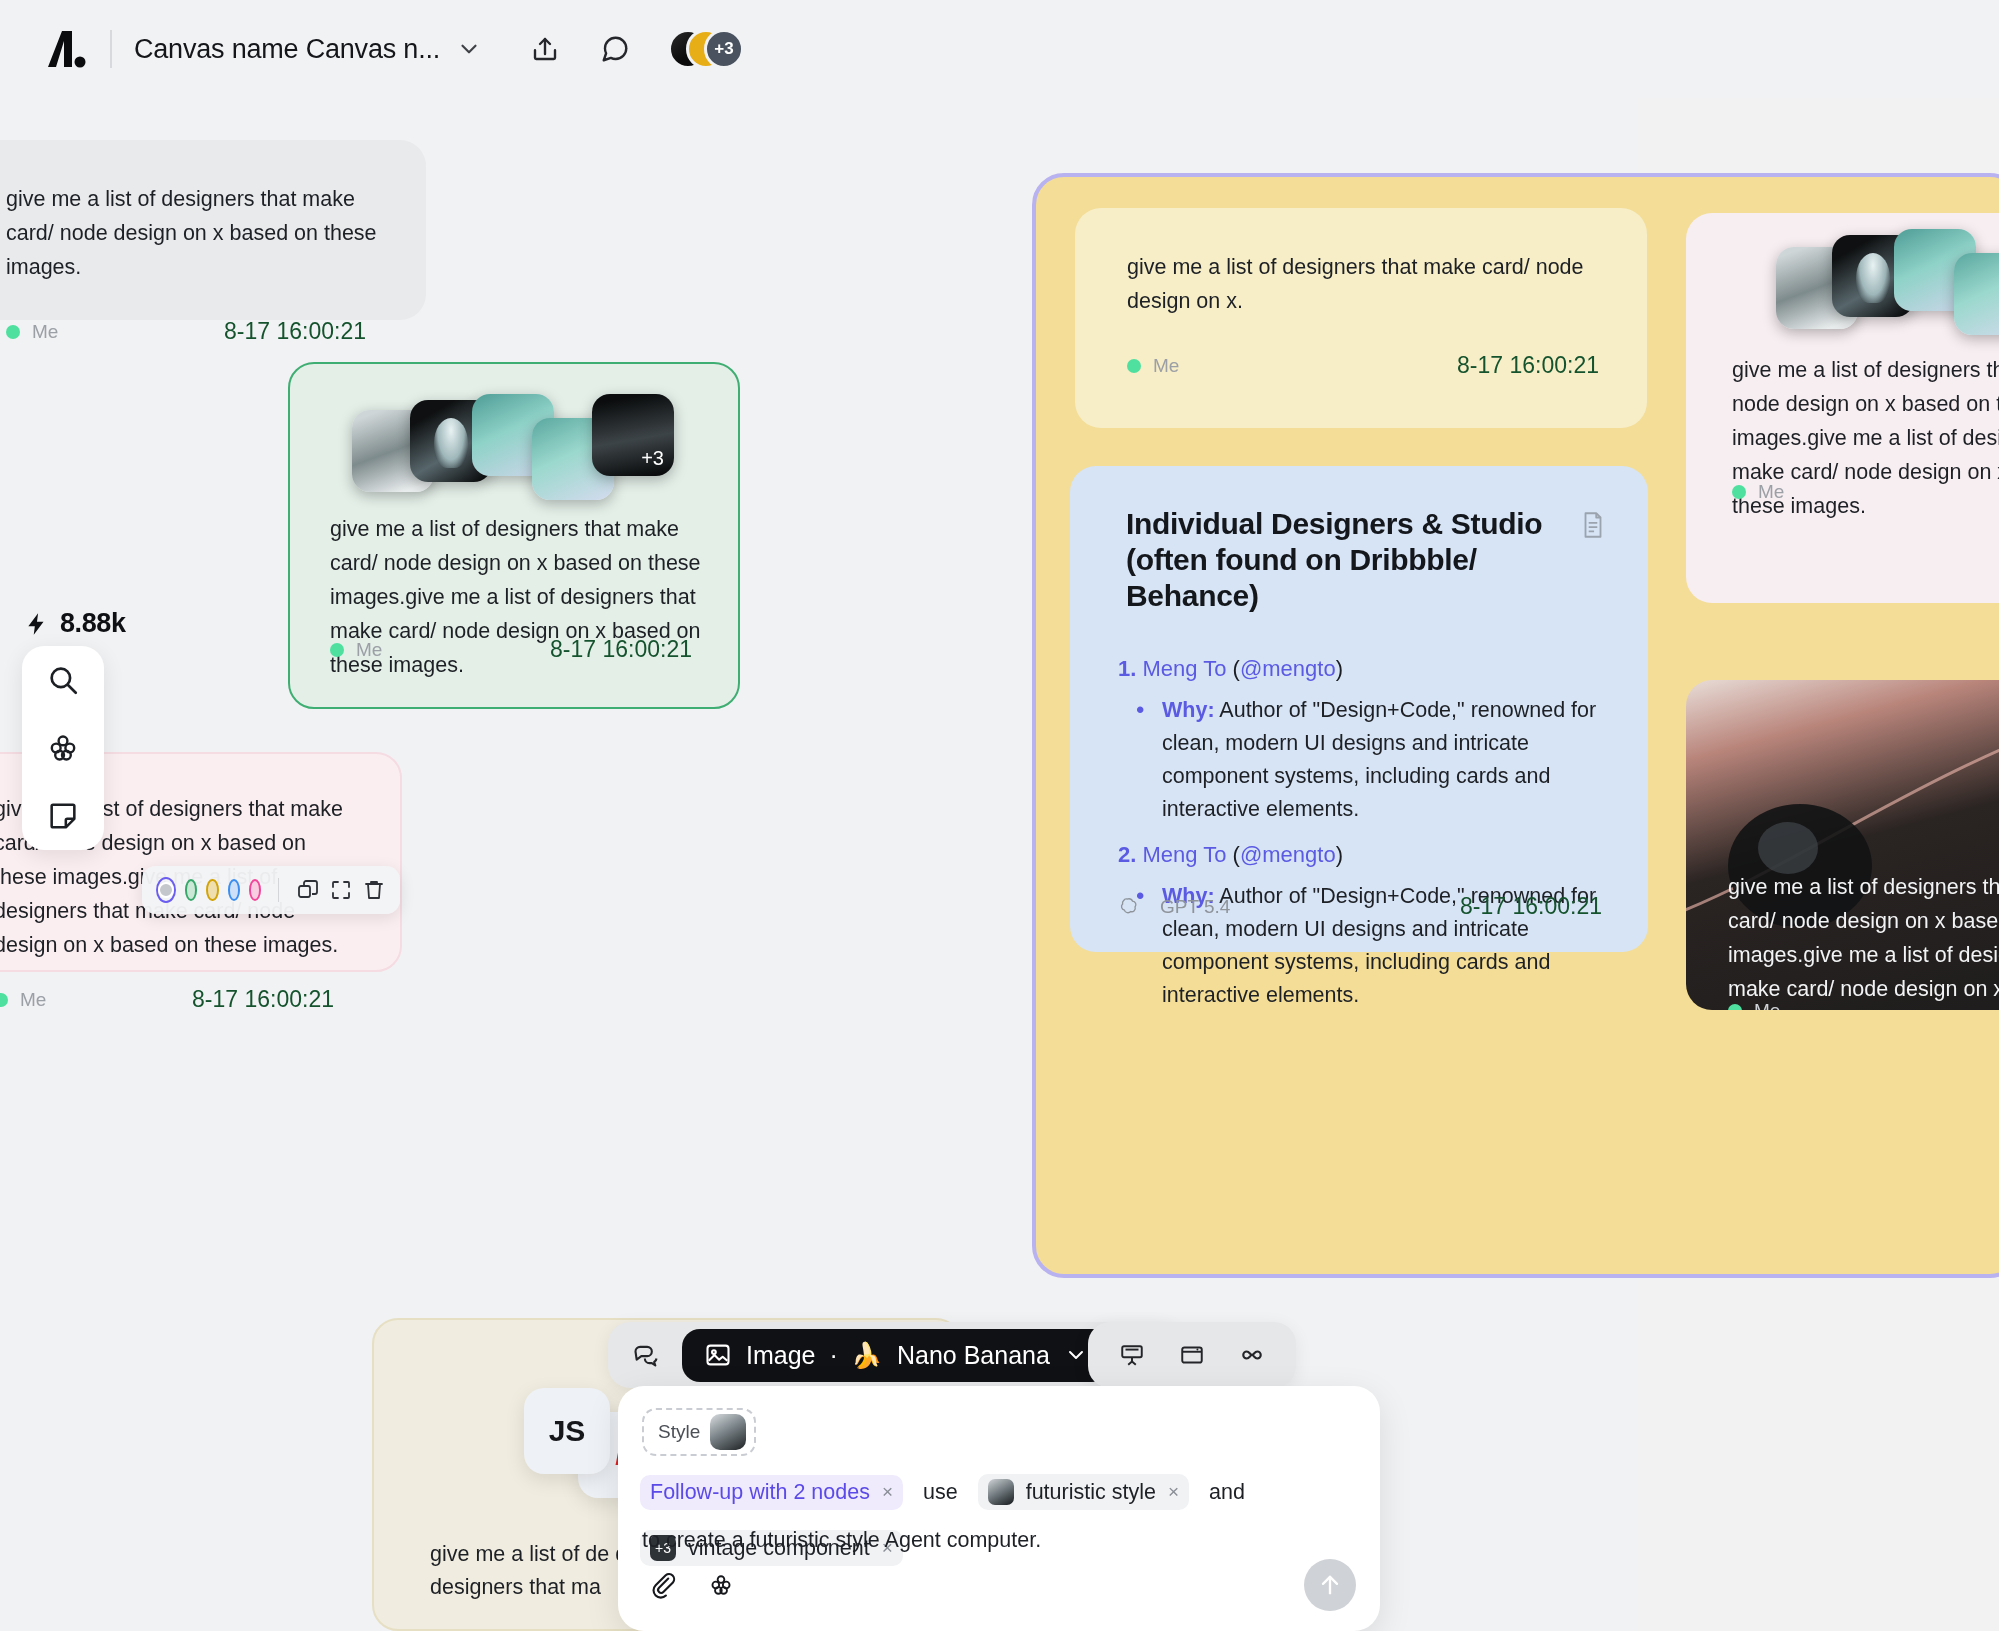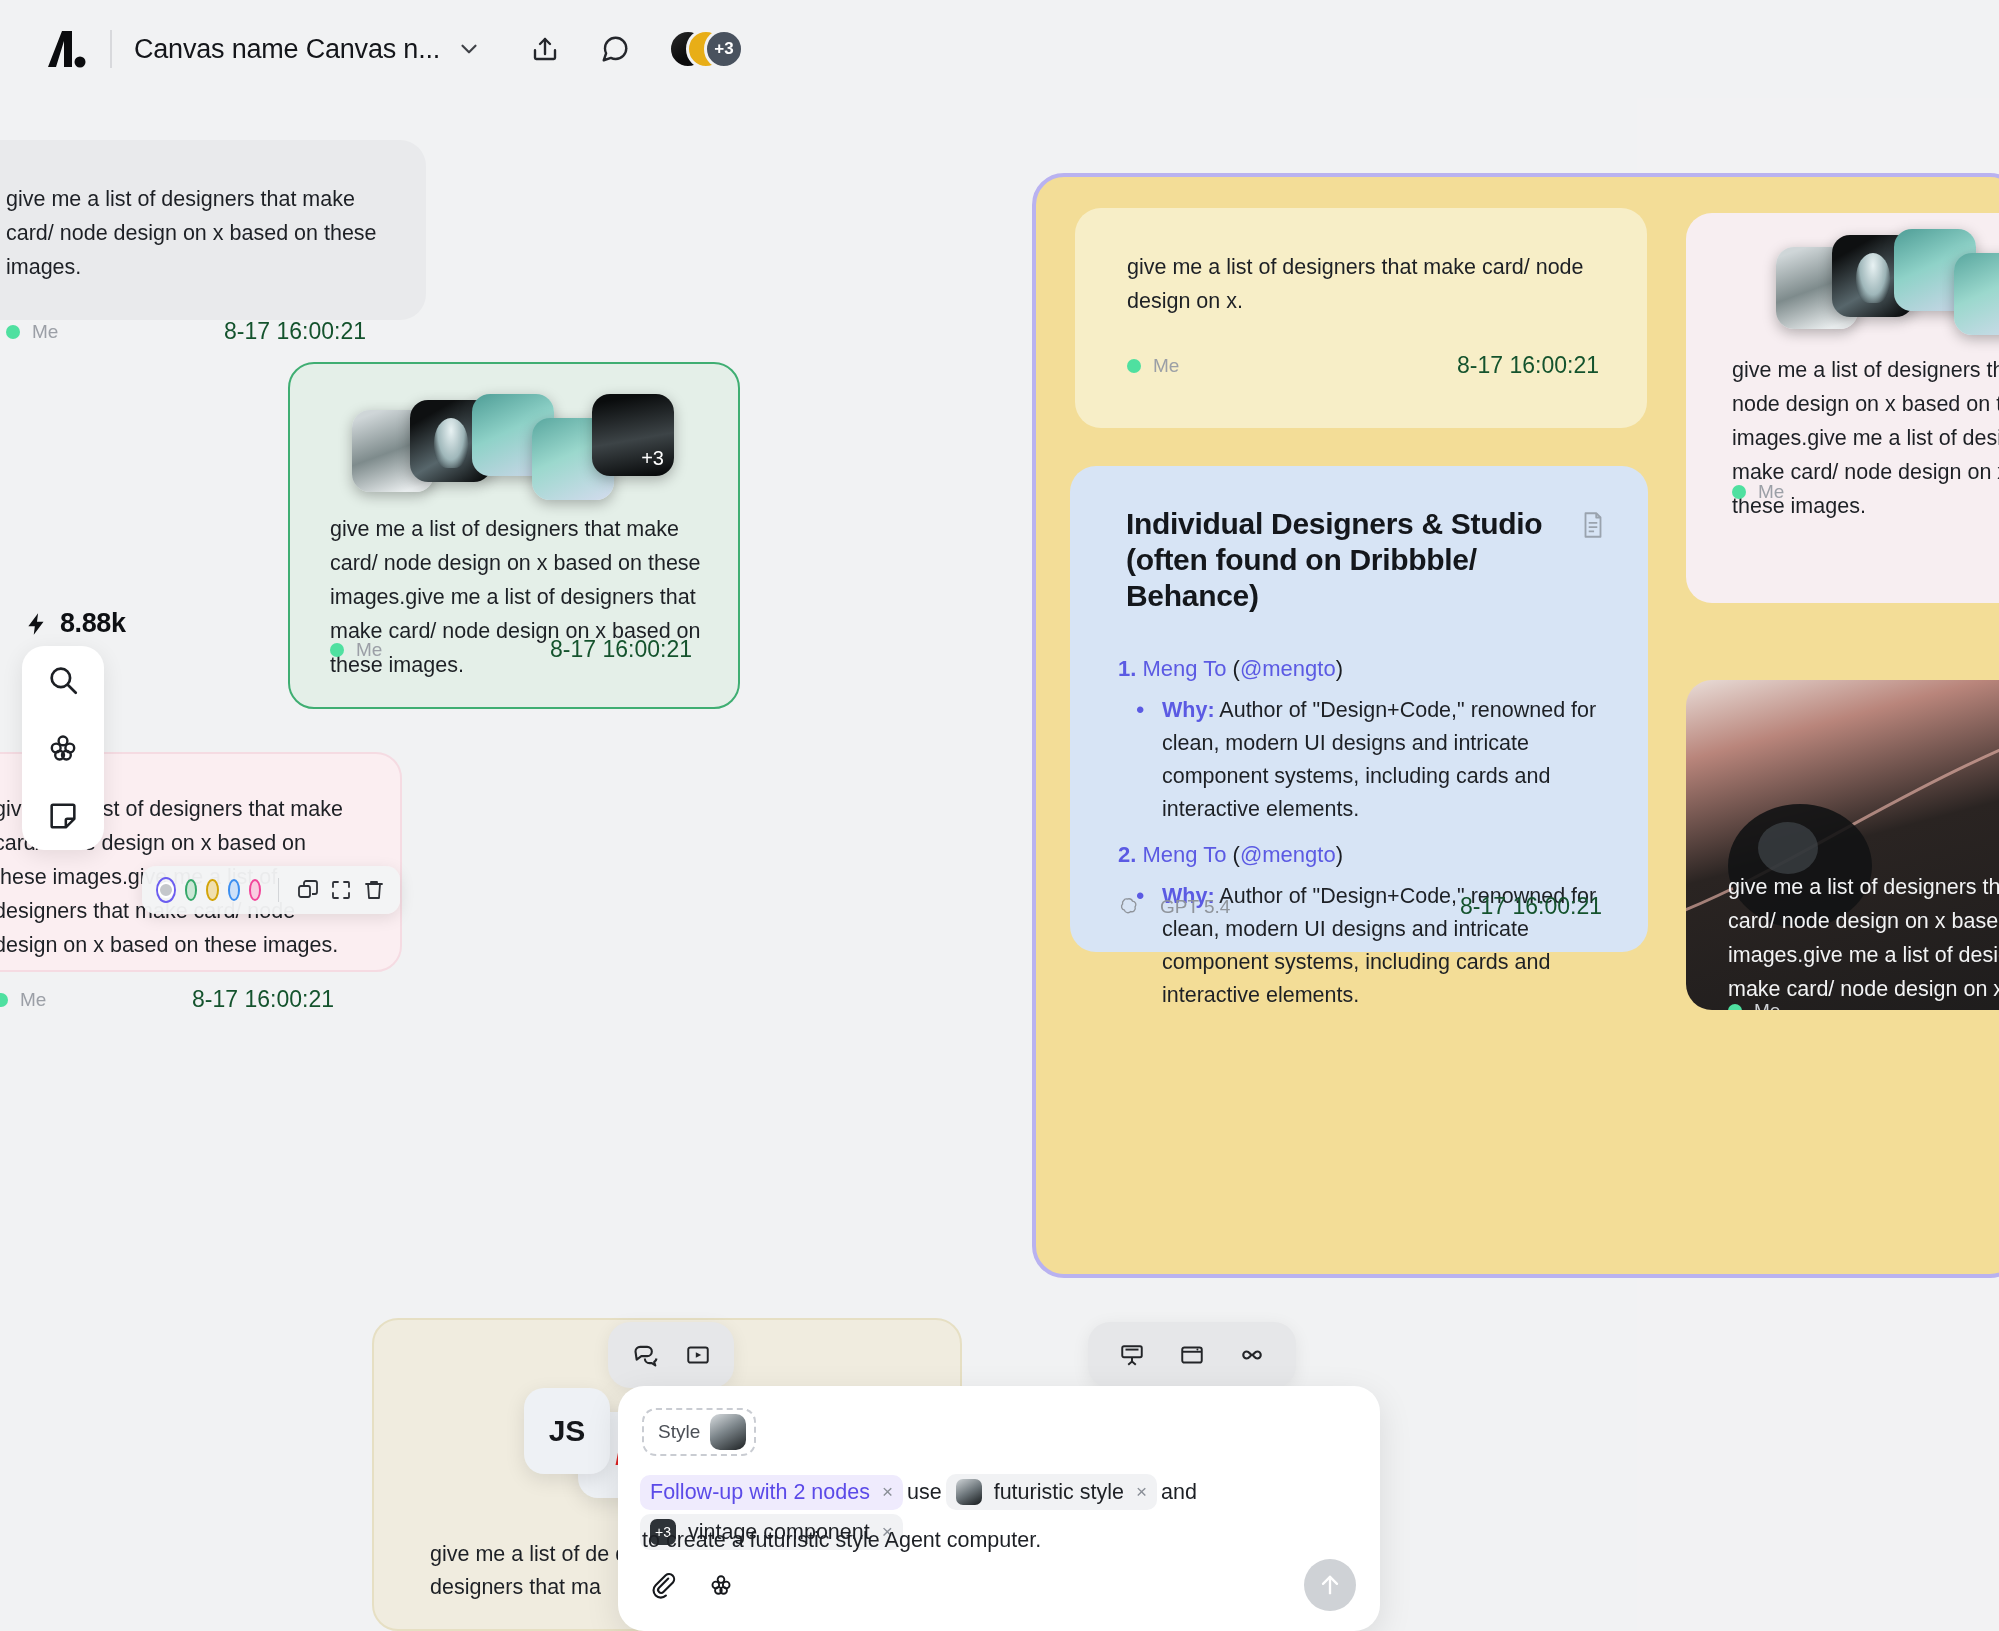--- a/index.html
+++ b/index.html
@@ -185,21 +185,21 @@
     background: #fff; border-radius: 26px; box-shadow: 0 10px 34px rgba(0,0,0,.10); z-index: 42;
   }
   #style-chip {
     position: absolute; left: 24px; top: 22px; height: 48px; border: 2px dashed #c9ccd2;
     border-radius: 14px; display: flex; align-items: center; gap: 10px; padding: 0 8px 0 14px;
   }
   #style-chip .lbl { font-size: 19px; color: #4b4f56; }
   #style-chip .tn { width: 36px; height: 36px; border-radius: 10px;
     background: linear-gradient(150deg,#d9dde0 0%,#7d868b 45%,#1d2123 100%); }
   #chipline { position: absolute; left: 22px; top: 88px; width: 714px;
-    display: flex; align-items: center; flex-wrap: wrap; gap: 4px; font-size: 21.5px; color: #1d2025; }
+    display: flex; align-items: center; flex-wrap: wrap; gap: 20px; font-size: 21.5px; color: #1d2025; }
   .tag { display: inline-flex; align-items: center; gap: 12px; border-radius: 10px; padding: 5px 10px; }
   .tag.purple { background: #efebfd; color: #5b4ae8; }
   .tag.grey { background: #f1f2f4; color: #1d2025; }
   .tag .x { color: #8a8f97; font-size: 19px; cursor: pointer; }
   .tag .tn2 { width: 26px; height: 26px; border-radius: 7px;
     background: linear-gradient(150deg,#cfd4d7 0%,#6d767b 50%,#14181a 100%); }
   .tag .tn3 { width: 26px; height: 26px; border-radius: 7px; background: #2e3338;
     display:flex; align-items:center; justify-content:center; color:#fff; font-size: 14px; }
   #prompt-text { position: absolute; left: 24px; top: 142px; width: 700px; font-size: 21.5px; color: #1d2025; }
   #composer .footer { position: absolute; left: 24px; right: 24px; bottom: 20px;
@@ -442,20 +442,38 @@
   </div>
   <div class="stack-card" id="st-js">JS</div>
   <div class="stack-card" id="st-p">P</div>
 
   <div id="mode-bar">
     <div class="mb-ic">
       <svg width="28" height="28" viewBox="0 0 24 24" fill="none" stroke="#232528" stroke-width="1.8" stroke-linejoin="round">
           <path d="M3 9a4 4 0 0 1 4-4h6a4 4 0 0 1 4 4 4 4 0 0 1-4 4H8l-4 3z"></path>
           <path d="M11 15a4 4 0 0 0 4 4h2l3 2-1-3a4 4 0 0 0 2-3"></path>
         </svg>
+    </div>
+    <div id="model-pill">
+      <span>
+        <svg width="28" height="28" viewBox="0 0 24 24" fill="none" stroke="#fff" stroke-width="1.8" stroke-linejoin="round">
+            <rect x="3" y="4" width="18" height="16" rx="2.5"></rect>
+            <circle cx="8.5" cy="9.5" r="1.6"></circle>
+            <path d="M4 17l5-5 4 4 3-2.5 4 3.5"></path>
+          </svg>
+      </span>
+      <span>Image</span>
+      <span>·</span>
+      <span>🍌</span>
+      <span>Nano Banana</span>
+      <span>
+        <svg width="24" height="24" viewBox="0 0 24 24" fill="none" stroke="#fff" stroke-width="2" stroke-linecap="round" stroke-linejoin="round">
+            <polyline points="6 9 12 15 18 9"></polyline>
+          </svg>
+      </span>
     </div>
     <div class="mb-ic">
       <svg width="26" height="26" viewBox="0 0 24 24" fill="none" stroke="#232528" stroke-width="1.8" stroke-linejoin="round">
           <rect x="3" y="5" width="18" height="14" rx="2"></rect>
           <path d="M10 9.5l5 2.5-5 2.5z" fill="#232528" stroke="none"></path>
         </svg>
     </div>
   </div>
 
   <div id="tool-bar">

